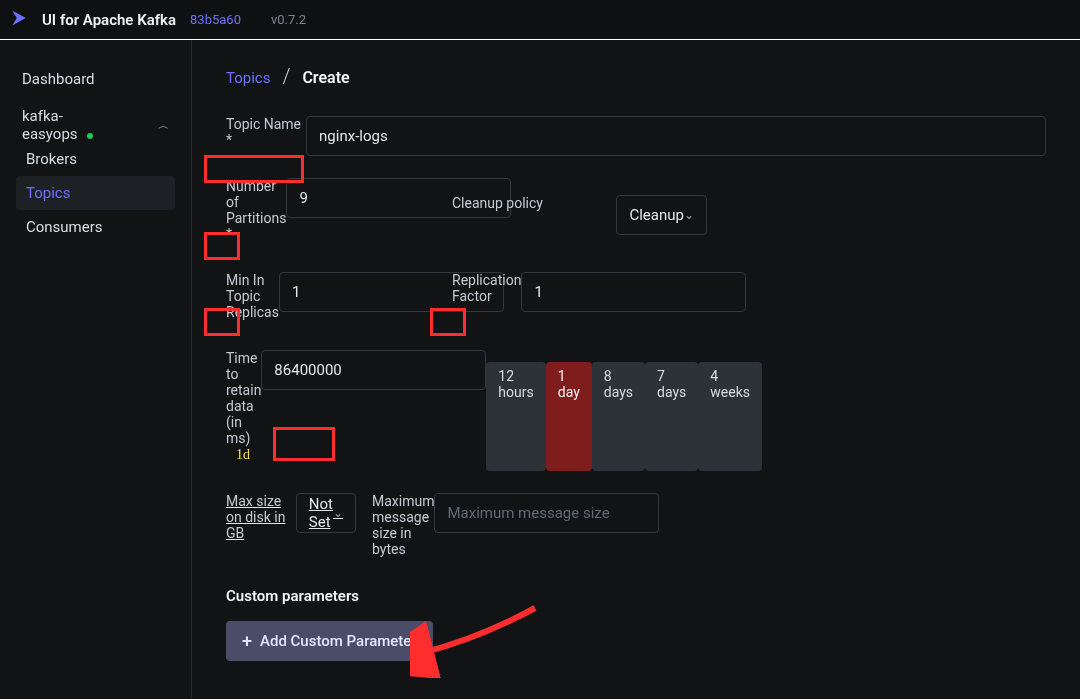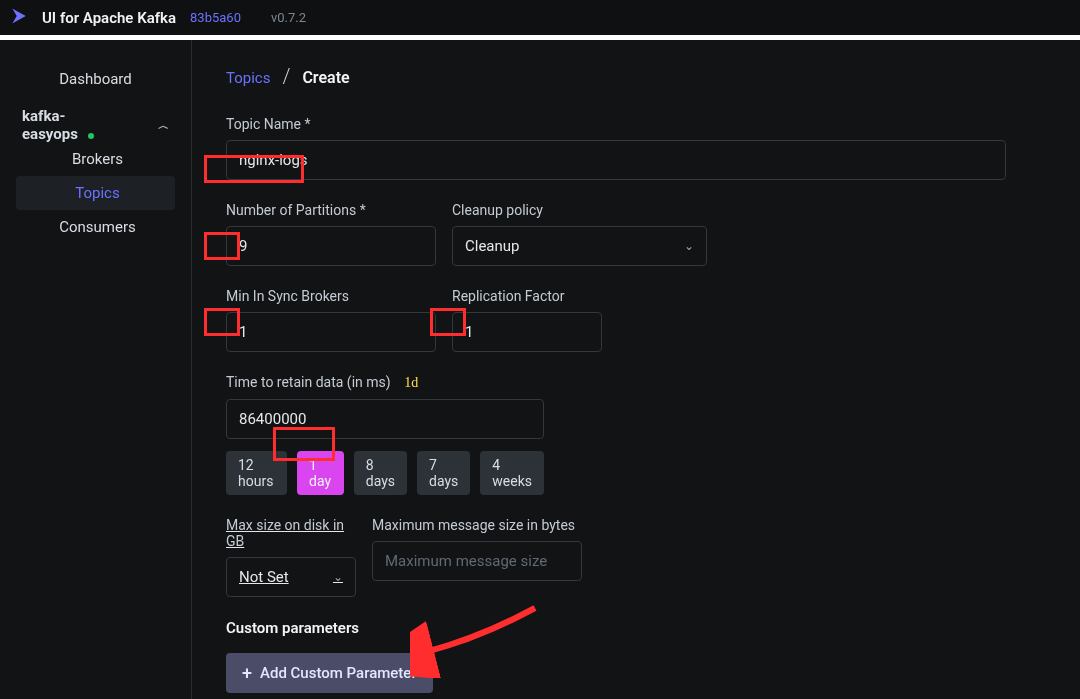--- a/index.html
+++ b/index.html
@@ -1,52 +1,52 @@
 <!DOCTYPE html>
 <html><head>
 <meta charset="utf-8">
 <style>
   *{box-sizing:border-box;margin:0;padding:0;font-family:-apple-system,BlinkMacSystemFont,"Segoe UI",Roboto,sans-serif;}
   html,body{width:1080px;height:699px;background:#111315;color:#e5e7eb;overflow:hidden;}
-  .topbar{height:40px;background:#0e1012;display:flex;align-items:center;padding:0 10px;gap:14px;border-bottom:5px solid #ffffff;}
+  .topbar{height:40px;background:#0e1012;display:flex;align-items:center;padding:0 10px;gap:14px;border-bottom:1px solid #ffffff;}
   .logo{color:#6b72ff;font-size:18px;line-height:1;}
   .brand{font-size:15px;font-weight:600;color:#f0f2f5;}
   .commit{color:#6b72ff;font-size:13px;}
   .version{color:#7c8690;font-size:13px;margin-left:16px;}
   .content{display:flex;height:calc(100% - 40px);}
   .sidebar{width:192px;padding:22px 16px 0 16px;border-right:1px solid #2a2e33;}
-  .side-row{display:flex;align-items:center;justify-content:center;height:34px;font-size:15px;color:#d8dde3;cursor:pointer;border-radius:4px;padding:0 6px;}
+  .side-row{display:flex;align-items:center;justify-content:flex-start;height:34px;font-size:15px;color:#d8dde3;cursor:pointer;border-radius:4px;padding:0 6px;}
   .side-subitems .side-row{text-indent:4px;}
   .side-row.active{background:#1d2126;color:#6b72ff;}
-  .cluster-row{font-weight:700;gap:45px;}
+  .cluster-row{font-weight:400;gap:45px;}
   .status-dot{width:6px;height:6px;border-radius:50%;background:#22c55e;display:inline-block;margin:0 2px 0 6px;}
   .chevron{font-size:11px;color:#b4bcc6;}
   .main{flex:1;padding:24px 34px;overflow:auto;position:relative;}
   .crumbs{display:flex;align-items:baseline;gap:12px;margin-bottom:28px;}
   .crumb-link{color:#6b72ff;font-size:15px;cursor:pointer;}
   .crumb-sep{color:#c9ced5;font-size:20px;font-weight:300;}
   .crumb-current{font-size:16px;font-weight:600;color:#f3f5f8;}
   .lbl{font-size:14px;color:#c4cbd2;display:block;margin-bottom:8px;}
   .hint{color:#fde047;margin-left:10px;font-size:14px;font-family:Liberation Serif, serif;}
   .field{height:40px;background:transparent;border:1px solid #33383e;border-radius:4px;padding:0 12px;color:#e5e7eb;font-size:15px;outline:none;}
   .field::placeholder{color:#5f6a74;}
   .field.full{width:780px;}
   .row{display:flex;gap:16px;margin-bottom:22px;}
-  .col{display:flex;flex-direction:column;}
+  .col{display:flex;flex-direction:row;justify-content:space-between;}
   .w210{width:210px;}
-  .w255{width:255px;}
+  .w255{width:255px;margin-top:17px;}
   .w130{width:130px;text-decoration:underline;}
   .w150{width:150px;}
   .w318{width:318px;}
   .select{position:relative;}
   .select .field{width:100%;text-align:left;cursor:pointer;display:flex;align-items:center;justify-content:space-between;}
   .select .arrow{font-size:12px;color:#9aa4af;}
-  .chips{display:flex;gap:10px;margin-top:12px;border-radius:7px;}
+  .chips{display:flex;margin-top:12px;border-radius:7px;}
   .chip{background:#2d3238;color:#d8dde3;padding:6px 12px;border-radius:4px;font-size:14px;cursor:pointer;}
-  .chip.active{background:#d946ef;color:#f3f5f8;}
+  .chip.active{background:#7f1d1d;color:#f3f5f8;}
   .section-title{font-size:15px;font-weight:600;color:#f3f5f8;margin:2px 0 16px;}
   .btn{height:40px;padding:0 16px;border:none;border-radius:4px;font-size:15px;font-weight:500;cursor:pointer;display:inline-flex;align-items:center;gap:8px;}
   .btn.ghost{background:#4b4d68;color:#e4e6ff;}
   .plus{font-size:18px;line-height:0;}
   
   .hl{position:absolute;border:3px solid #ff2d2d;pointer-events:none;}
   
   .arrow-svg{position:absolute;pointer-events:none;}
 </style>
 </head>
@@ -118,21 +118,21 @@
             <span>Cleanup</span>
             <span class="arrow">⌄</span>
           </button>
         </div>
       </div>
     </div>
 
     
     <div class="row">
       <div class="col w210">
-        <label class="lbl">Min In Sync Brokers</label>
+        <label class="lbl">Min In Topic Replicas</label>
         <input class="field" value="1" style="">
       </div>
       <div class="col w150">
         <label class="lbl">Replication Factor</label>
         <input class="field" value="1" style="">
       </div>
     </div>
 
     
     <div class="row" style="margin-bottom:6px">

